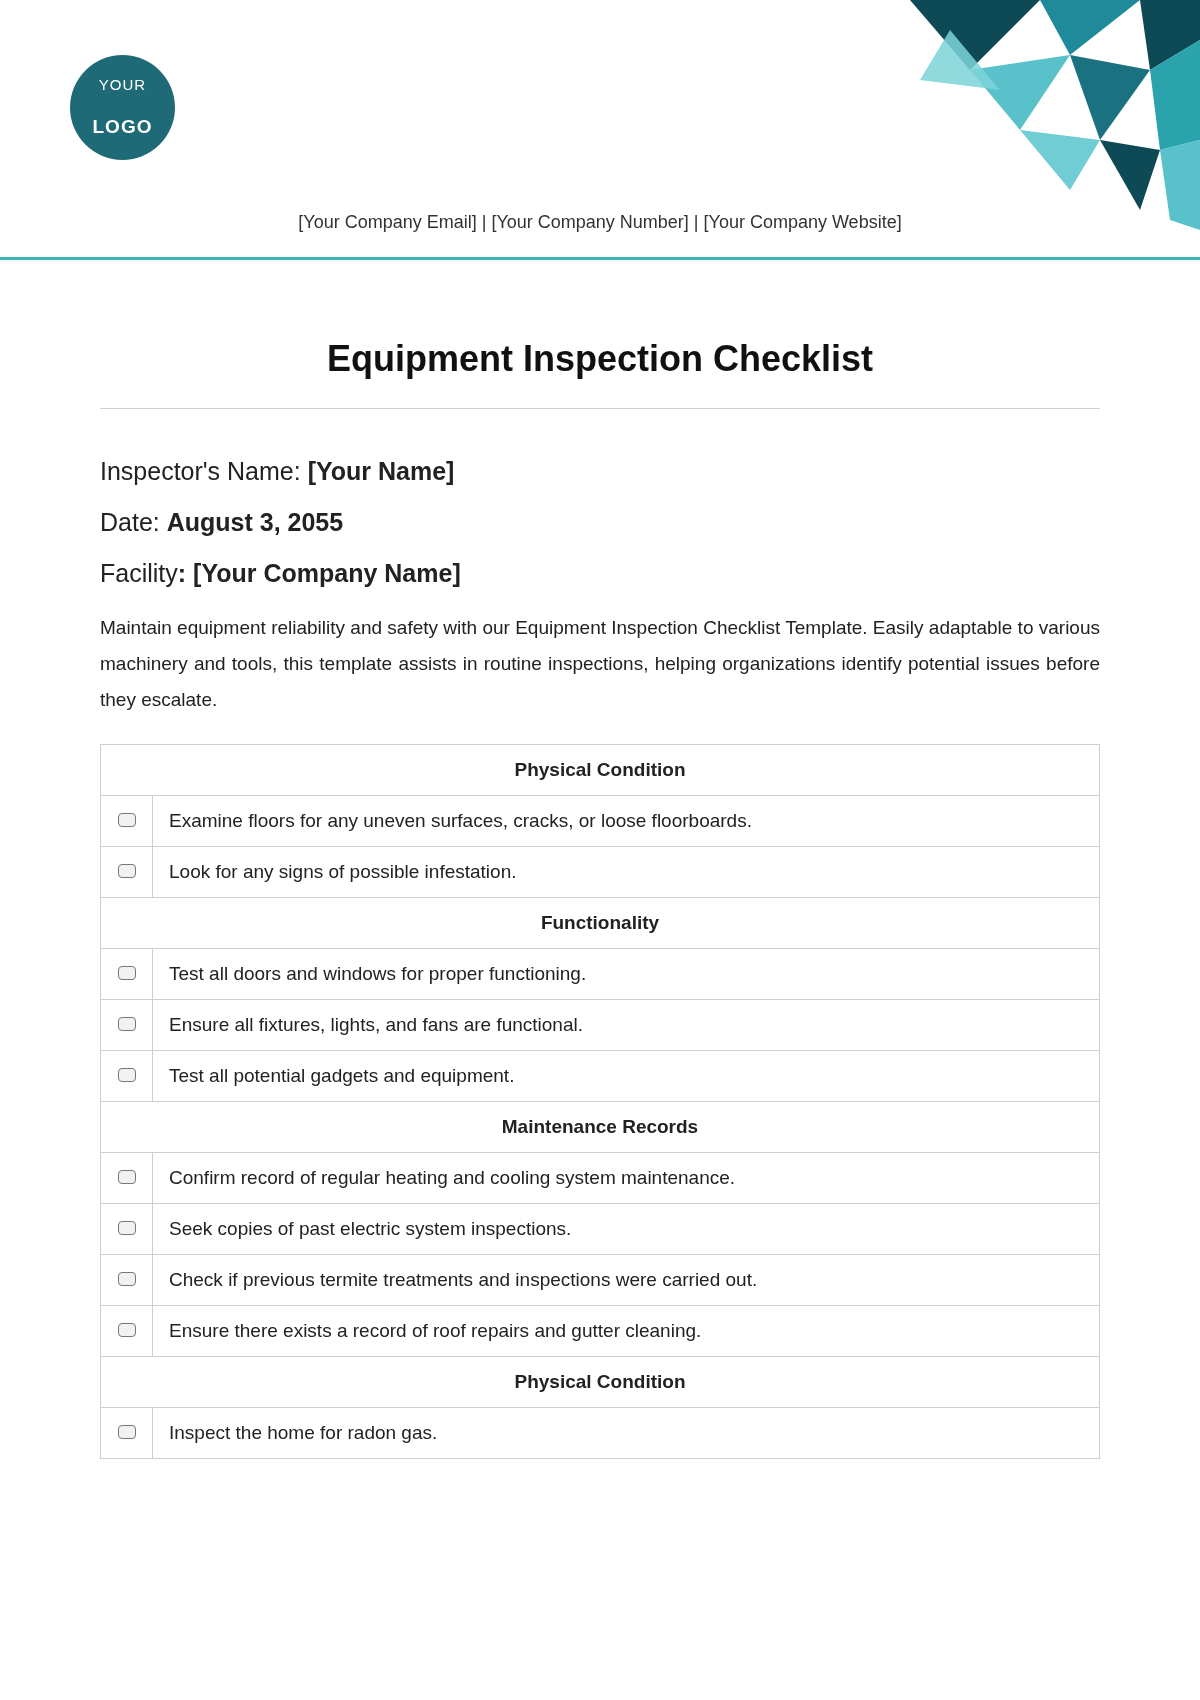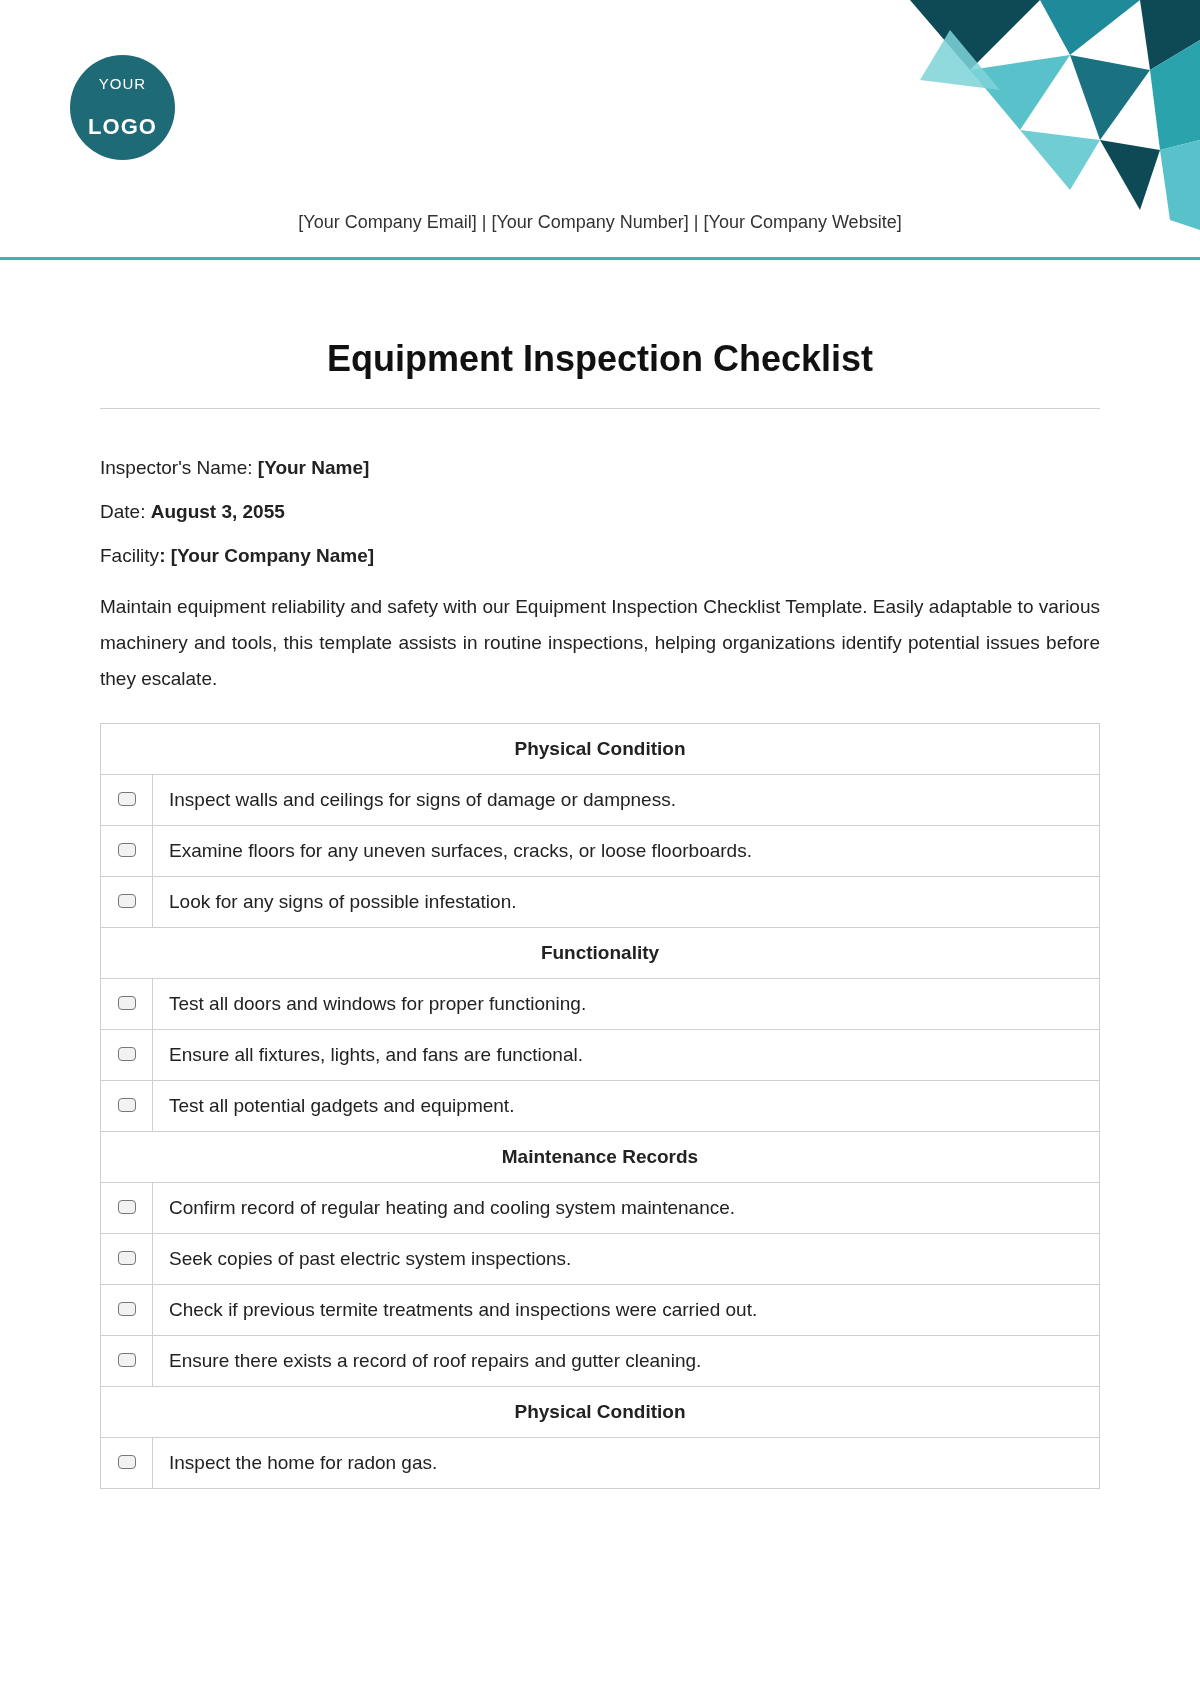--- a/index.html
+++ b/index.html
@@ -28,21 +28,21 @@
     display: flex;
     flex-direction: column;
     align-items: center;
     justify-content: center;
     color: #fff;
     text-align: center;
     line-height: 1.1;
     gap: 23px;
   }
   .logo-your { font-size: 15px; letter-spacing: 1px; font-weight: 400; }
-  .logo-logo { font-size: 22px; letter-spacing: 1px; font-weight: 700; }
+  .logo-logo { font-size: 19px; letter-spacing: 1px; font-weight: 700; }
   .geo-decoration {
     position: absolute;
     top: 0;
     right: 0;
     width: 360px;
     height: 230px;
     pointer-events: none;
   }
   .company-line {
     position: absolute;
@@ -62,21 +62,21 @@
     font-weight: 700;
     color: #111;
     margin: 30px 0 28px 0;
   }
   .title-rule {
     border: none;
     border-top: 1px solid #d0d0d0;
     margin-bottom: 48px;
   }
   .meta-line {
-    font-size: 19px;
+    font-size: 25px;
     color: #222;
     margin-bottom: 22px;
   }
   .meta-label { font-weight: 400; }
   .meta-value { font-weight: 700; }
   .facility-label { font-weight: 400; }
   .description {
     font-size: 19px;
     color: #222;
     line-height: 1.9;
@@ -155,24 +155,20 @@
 
   <p class="description">Maintain equipment reliability and safety with our Equipment Inspection Checklist Template. Easily adaptable to various machinery and tools, this template assists in routine inspections, helping organizations identify potential issues before they escalate.</p>
 
   <table class="checklist">
     <tbody id="checklist-body">
         <tr>
           <td colspan="2" class="section-head">Physical Condition</td>
         </tr>
         <tr>
           <td class="cb-cell"><span class="cb"></span></td>
-          <td>Inspect walls and ceilings for signs of damage or dampness.</td>
-        </tr>
-        <tr>
-          <td class="cb-cell"><span class="cb"></span></td>
           <td>Examine floors for any uneven surfaces, cracks, or loose floorboards.</td>
         </tr>
         <tr>
           <td class="cb-cell"><span class="cb"></span></td>
           <td>Look for any signs of possible infestation.</td>
         </tr>
         <tr>
           <td colspan="2" class="section-head">Functionality</td>
         </tr>
         <tr>

